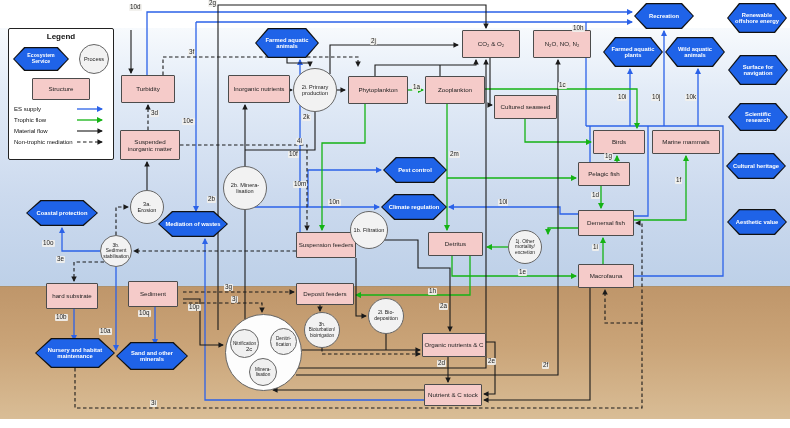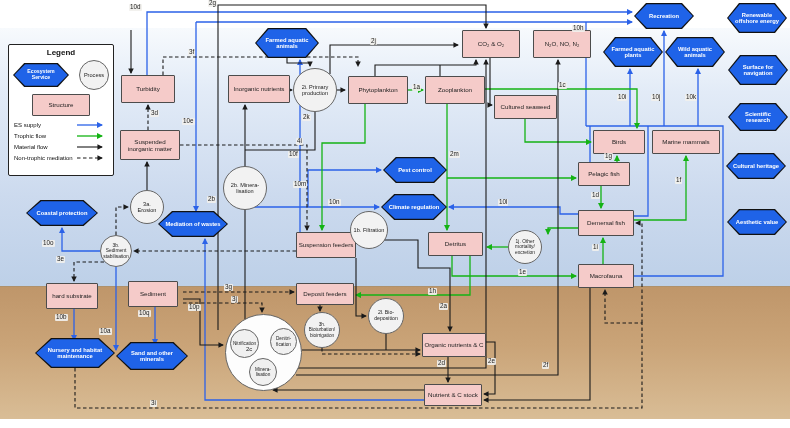--- a/index.html
+++ b/index.html
@@ -25,21 +25,21 @@
     font-size:5.6px;line-height:1.1;color:#222;box-sizing:border-box;padding:2px;}
   .c.big{background:#fdfdfd;z-index:2;}
   .c.inner{background:#f0f0f0;z-index:3;}
   .h{position:absolute;z-index:2;clip-path:polygon(20% 0,80% 0,100% 50%,80% 100%,20% 100%,0 50%);
     background:#111;}
   .h .hi{position:absolute;inset:1.3px;clip-path:polygon(20% 0,80% 0,100% 50%,80% 100%,20% 100%,0 50%);
     background:#1f63e8;display:flex;align-items:center;justify-content:center;text-align:center;
     font-size:5.8px;line-height:1.1;color:#fff;font-weight:600;padding:0 4px;box-sizing:border-box;}
   i.el{position:absolute;z-index:4;font-style:normal;font-size:6.3px;line-height:1.1;color:#1a1a1a;
     background:rgba(241,240,237,.92);padding:0 1px;border-radius:1px;}
-  #legend{position:absolute;left:8px;top:44px;width:104px;height:130px;z-index:5;
+  #legend{position:absolute;left:8px;top:28px;width:104px;height:130px;z-index:5;
     background:#fff;border:1.3px solid #222;border-radius:2px;font-size:6.5px;color:#111;}
   #legend .lt{text-align:center;font-weight:bold;font-size:8px;margin-top:3px;}
   #legend .row1{display:flex;align-items:center;justify-content:space-between;padding:3px 4px 0 4px;}
   #legend .lhex{position:relative;width:56px;height:24px;}
   #legend .lcirc{width:30px;height:30px;font-size:5.6px;position:relative;left:0;top:0;}
   #legend .lrect{position:relative;width:58px;height:22px;margin:4px auto 3px auto;font-size:6.2px;}
   #legend .arow{display:flex;align-items:center;justify-content:space-between;padding:0 5px;height:11px;}
   #legend .arow .al{font-size:6px;}
   .p2c{position:absolute;z-index:4;font-size:6px;color:#222;}
 </style>

